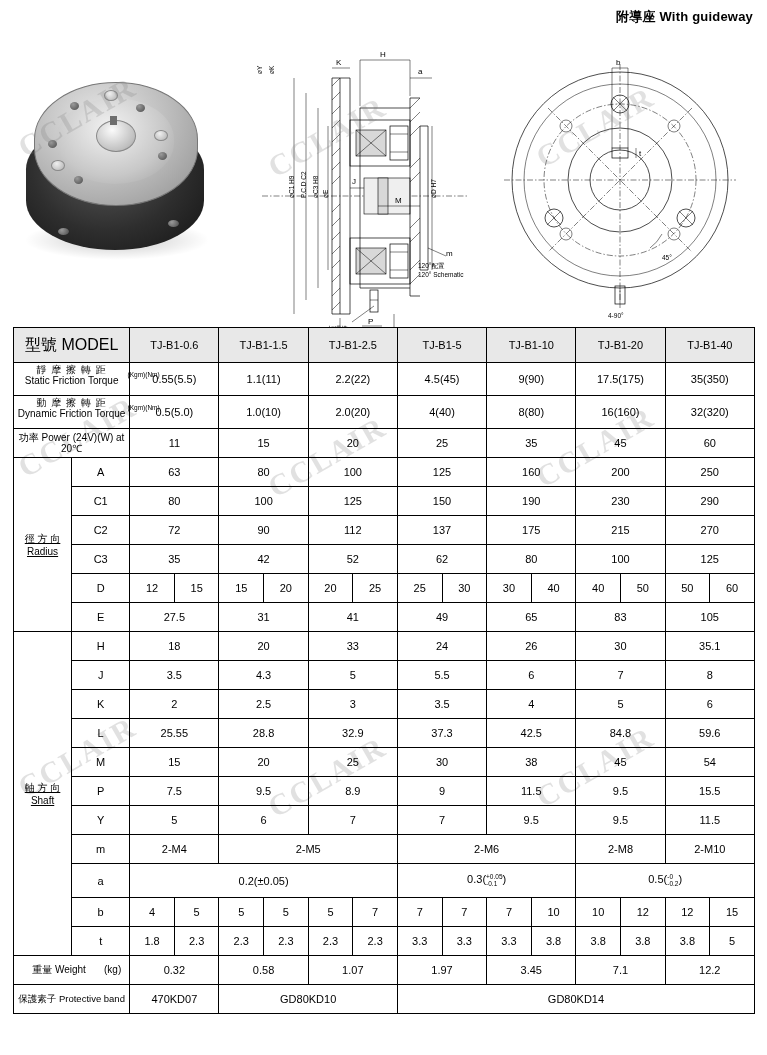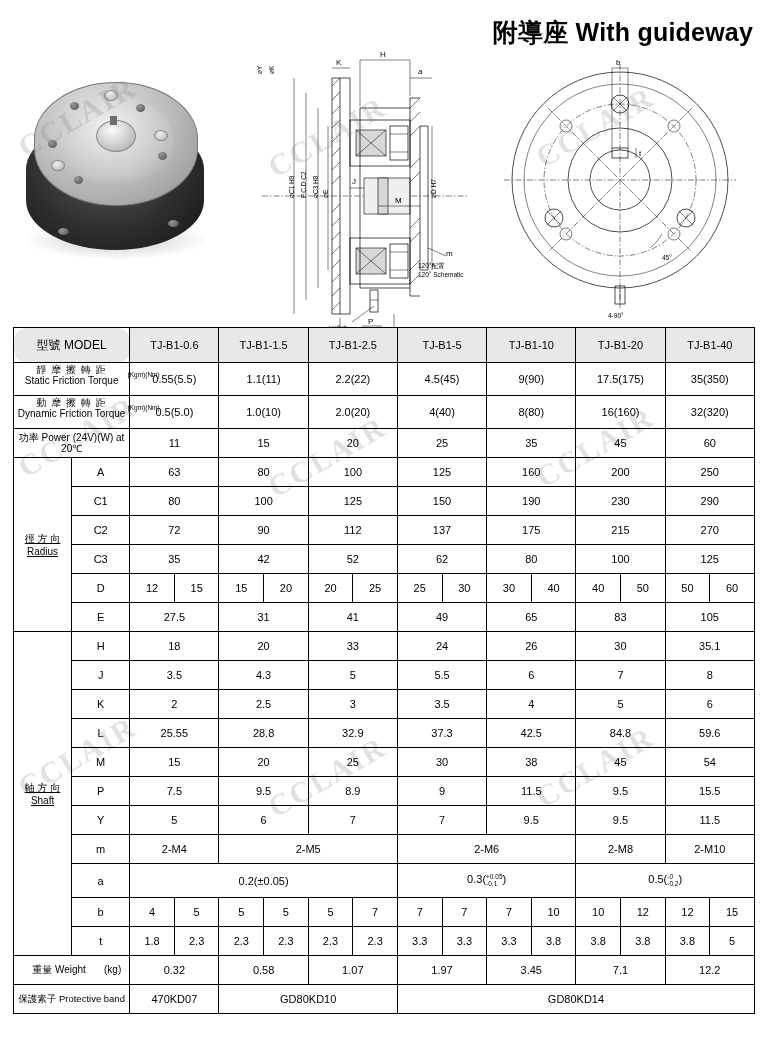--- a/index.html
+++ b/index.html
@@ -1,20 +1,20 @@
 <!DOCTYPE html>
 <html><head>
 <meta charset="utf-8">
 <style>
   html, body { margin:0; padding:0; background:#ffffff; }
   body { width:767px; height:1055px; font-family:"Liberation Sans", sans-serif; color:#000; position:relative; overflow:hidden; }
 
   .page-title {
-    position:absolute; right:14px; top:16px;
-    font-size:25px; font-weight:bold; letter-spacing:0.2px;
+    position:absolute; right:14px; top:8px;
+    font-size:13px; font-weight:bold; letter-spacing:0.2px;
     white-space:nowrap;
   }
 
   
   .figures { position:absolute; left:0; top:30px; width:767px; height:290px; }
 
   
   .photo {
     position:absolute; left:18px; top:30px; width:200px; height:205px;
   }
@@ -79,21 +79,21 @@
   .table-wrap { position:absolute; left:13px; top:327px; width:742px; }
   table.spec {
     border-collapse:collapse; width:742px; table-layout:fixed;
     font-size:11px;
   }
   table.spec td, table.spec th {
     border:1px solid #000; text-align:center; vertical-align:middle;
     padding:0; height:28px; font-weight:normal;
   }
   .hdr { background:#e8e8e8; font-weight:bold; }
-  .hdr-model { font-size:12px; font-weight:bold;border-radius:13px; }
+  .hdr-model { font-size:16px; font-weight:bold; }
   .lbl { text-align:left; padding-left:5px; font-size:10px; line-height:1.15; }
   .lbl .cn { font-size:10px; letter-spacing:1px; }
   .lbl .en { font-size:10px; }
   .unit { font-size:6.5px; }
   .rowlabel-v { font-size:10px; line-height:1.3;text-decoration:underline; }
   .dim { font-weight:normal; font-size:11px; }
   .tall { height:34px; }
   .tolbox { display:inline-block; font-size:10px; }
   .tolbox .st { display:inline-block; font-size:6.5px; line-height:1.05; text-align:left; vertical-align:middle; }
 </style>

